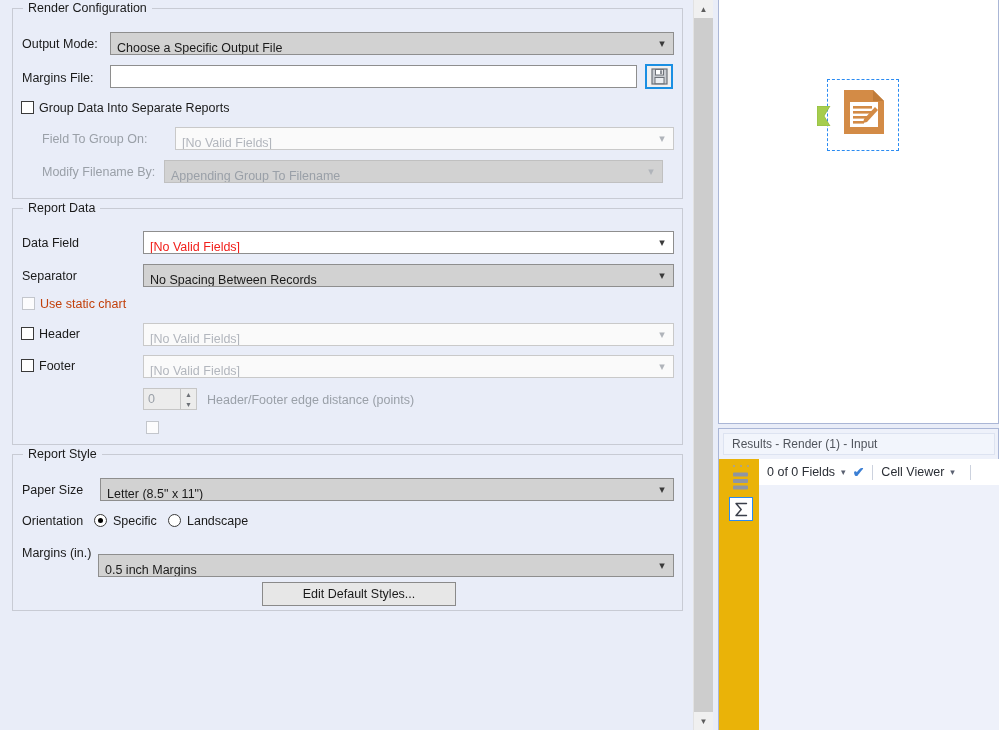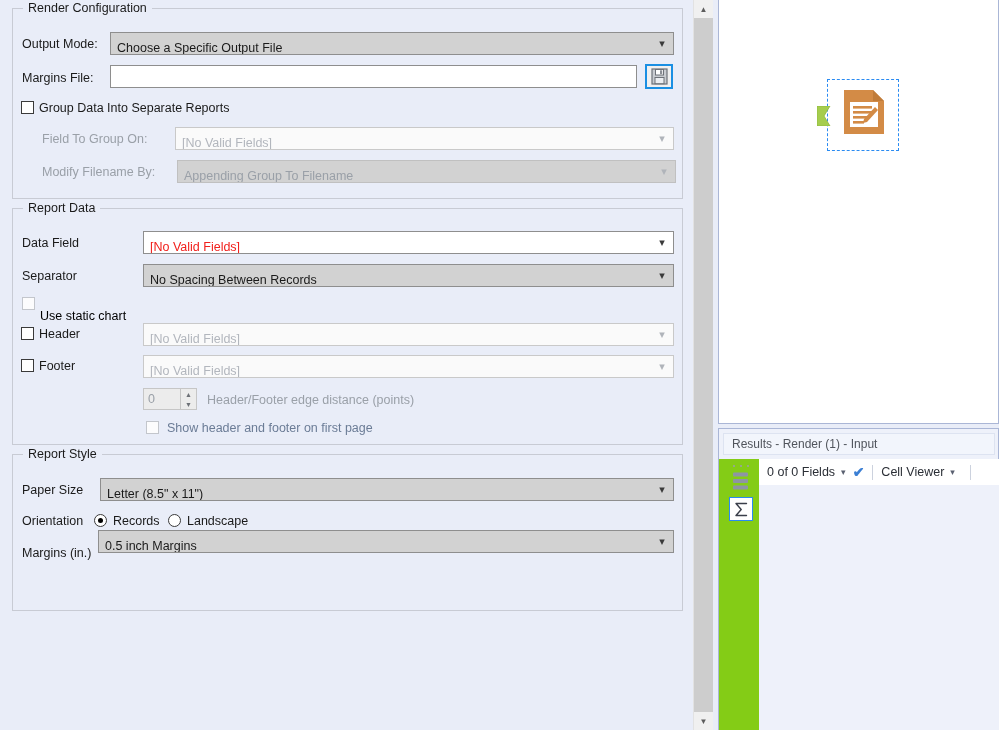--- a/index.html
+++ b/index.html
@@ -233,21 +233,21 @@
     display: flex; align-items: center;
     padding-left: 8px;
     font-size: 12px;
     color: #50545c;
     white-space: nowrap;
   }
   #results-body {
     position: absolute;
     left: 0px; top: 30px;
     width: 281px; height: 272px;
-    background: #84cc16;
+    background: #eab308;
   }
   #rail {
     position: absolute;
     left: 8px; top: 2px;
     width: 30px; height: 270px;
   }
   #rail .grip {
     position: absolute; left: 6px; top: 2px;
     width: 16px; height: 6px;
     display: flex; justify-content: space-between; align-items: center;
@@ -324,21 +324,21 @@
     <div class="cbox" style="left:21px; top:101px;"></div>
     <span class="lbl" style="left:39px; top:100px;">Group Data Into Separate Reports</span>
 
     <span class="lbl dis" style="left:42px; top:131px;">Field To Group On:</span>
     <div class="combo white-dis" style="left:175px; top:127px; width:499px;">
       <span class="ctext ph">[No Valid Fields]</span>
       <span class="chev">▾</span>
     </div>
 
     <span class="lbl dis" style="left:42px; top:164px;">Modify Filename By:</span>
-    <div class="combo dis" style="left:177px; top:160px; width:499px;justify-content:center;">
+    <div class="combo dis" style="left:164px; top:160px; width:499px;justify-content:center;">
       <span class="ctext">Appending Group To Filename</span>
       <span class="chev">▾</span>
     </div>
 
     <div class="groupbox" style="left:12px; top:208px; width:671px; height:237px;">
       <span class="gb-title">Report Data</span>
     </div>
 
     <span class="lbl" style="left:22px; top:235px;">Data Field</span>
     <div class="combo white" style="left:143px; top:231px; width:531px;">
@@ -346,21 +346,21 @@
       <span class="chev">▾</span>
     </div>
 
     <span class="lbl" style="left:22px; top:268px;">Separator</span>
     <div class="combo" style="left:143px; top:264px; width:531px;">
       <span class="ctext">No Spacing Between Records</span>
       <span class="chev">▾</span>
     </div>
 
     <div class="cbox dis" style="left:22px; top:297px;"></div>
-    <span class="lbl dis" style="left:40px; top:296px; color:#000000;margin-top:12px;">Use static chart</span>
+    <span class="lbl dis" style="left:40px; top:296px; color:#c2410c;">Use static chart</span>
 
     <div class="cbox" style="left:21px; top:327px;"></div>
     <span class="lbl" style="left:39px; top:326px;">Header</span>
     <div class="combo white-dis" style="left:143px; top:323px; width:531px;">
       <span class="ctext ph">[No Valid Fields]</span>
       <span class="chev">▾</span>
     </div>
 
     <div class="cbox" style="left:21px; top:359px;"></div>
     <span class="lbl" style="left:39px; top:358px;">Footer</span>
@@ -372,44 +372,46 @@
     <div class="spin" style="left:143px; top:388px;">
       <span class="sval">0</span>
       <span class="sbtns">
         <div>▲</div>
         <div>▼</div>
       </span>
     </div>
     <span class="lbl dis" style="left:207px; top:392px;">Header/Footer edge distance (points)</span>
 
     <div class="cbox dis" style="left:146px; top:421px;"></div>
-    <span class="lbl" style="left:167px; top:420px; color:#6b7c96;">Show header and footer on first page</span>
 
     <div class="groupbox" style="left:12px; top:454px; width:671px; height:157px;">
       <span class="gb-title">Report Style</span>
     </div>
 
     <span class="lbl" style="left:22px; top:482px;">Paper Size</span>
     <div class="combo" style="left:100px; top:478px; width:574px;">
       <span class="ctext">Letter (8.5" x 11")</span>
       <span class="chev">▾</span>
     </div>
 
     <span class="lbl" style="left:22px; top:513px;">Orientation</span>
     <div class="radio on" style="left:94px; top:514px;"></div>
-    <span class="lbl" style="left:113px; top:513px;">Records</span>
+    <span class="lbl" style="left:113px; top:513px;">Specific</span>
     <div class="radio" style="left:168px; top:514px;"></div>
     <span class="lbl" style="left:187px; top:513px;">Landscape</span>
 
     <span class="lbl" style="left:22px; top:545px;">Margins (in.)</span>
-    <div class="combo" style="left:98px; top:530px; width:576px;">
+    <div class="combo" style="left:98px; top:554px; width:576px;">
       <span class="ctext">0.5 inch Margins</span>
       <span class="chev">▾</span>
     </div>
 
+    <div class="pushbtn" style="left:262px; top:582px; width:194px;">
+      <span>Edit Default Styles...</span>
+    </div>
   </div>
 
   <div id="vscroll">
     <div class="arrow up">▲</div>
     <div class="thumb"></div>
     <div class="arrow down">▼</div>
   </div>
 
   <div id="right-pane">
 

